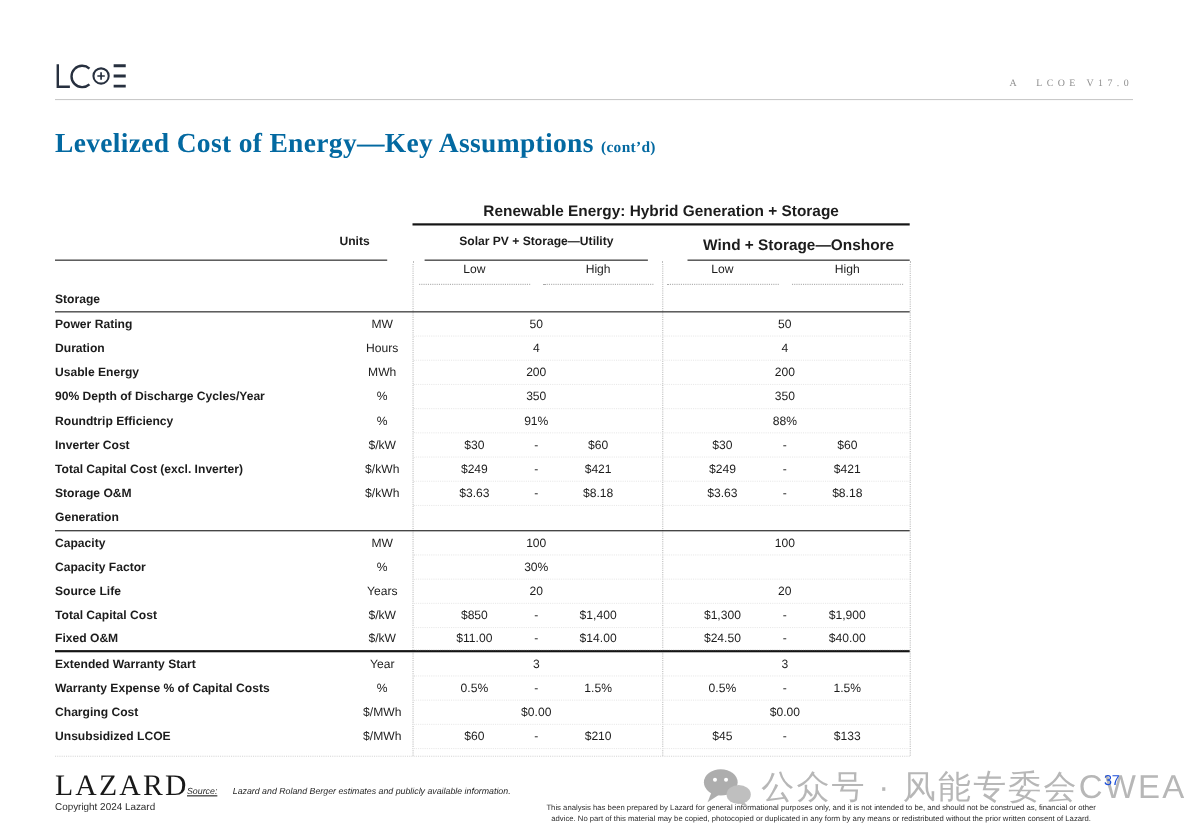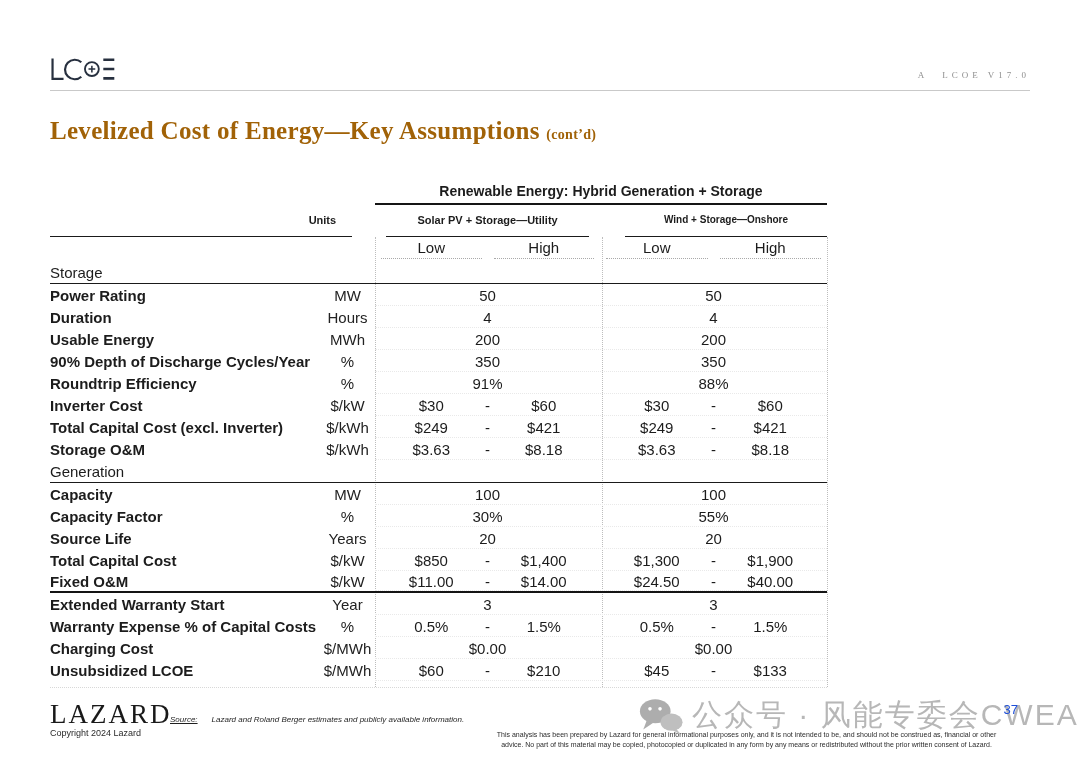--- a/index.html
+++ b/index.html
@@ -8,52 +8,52 @@
   .page { position:relative; width:1080px; height:764px; background:#fff; }
 
   
   .logo { position:absolute; left:50px; top:56px; }
   .top-rule { position:absolute; left:50px; top:90px; width:980px; border-top:1px solid #c9c9c9; }
   .doc-ref { position:absolute; right:50px; top:70px; font-size:9px; color:#8f8f8f;
              letter-spacing:4px; white-space:nowrap;font-family:Liberation Serif, serif; }
   .doc-ref .ref-a { margin-right:14px; }
 
   .slide-title { position:absolute; left:50px; top:117px; font-family:"Liberation Serif", serif;
-                 font-weight:bold; font-size:25px; color:#a16207; letter-spacing:0.3px; }
+                 font-weight:bold; font-size:25px; color:#0369a1; letter-spacing:0.3px; }
   .slide-title .contd { font-size:14px; font-weight:bold; }
 
   
   .tbl { position:absolute; left:50px; top:183px; width:777px; }
   .grp-hdr { margin-left:325px; width:452px; text-align:center; font-weight:bold;
              font-size:14px; padding-bottom:4px; border-bottom:2px solid #151515; }
   .col-hdr-row { display:flex; margin-top:9px; height:23px;gap:27px; }
   .units-hdr { width:322px; text-align:right; padding-right:16px; font-weight:bold;
                font-size:11px; border-bottom:1.5px solid #1a1a1a; }
   .solar-hdr { width:217px; margin-left:7px; text-align:center; font-weight:bold;
                font-size:11px; border-bottom:1.5px solid #1a1a1a; }
   .wind-hdr { width:216px; margin-left:9px; text-align:center; font-weight:bold;
-              font-size:10px; border-bottom:1.5px solid #1a1a1a; }
+              font-size:14px; border-bottom:1.5px solid #1a1a1a; }
 
   .tbl-body { position:relative; padding-bottom:6px; border-bottom:1px dotted #d8d8d8; }
   .vline { position:absolute; top:0; bottom:0; width:0; border-left:1px dotted #bdbdbd; z-index:0; }
 
-  .tbl-row { position:relative; display:flex; align-items:center; height:22px; font-size:15px; z-index:1; }
+  .tbl-row { position:relative; display:flex; align-items:center; height:22px; font-size:11px; z-index:1; }
   .c-label { width:270px; font-weight:bold; }
   .c-units { width:55px; text-align:center; color:#222; }
   .c-grp { width:225px; position:relative; display:flex; align-items:center; height:100%; }
   .c-grp.wind { width:227px; }
   .half { width:50%; text-align:center; }
   .single { width:100%; text-align:center; }
   .dash { position:absolute; left:50%; transform:translateX(-50%); }
 
   .lh-row { height:24px; }
   .lh-half { width:calc(50% - 12px); margin:0 6px; text-align:center; height:20px;
              border-bottom:1px dotted #a9a9a9; }
   .section-row { height:23px; border-bottom:1.5px solid #1a1a1a; }
-  .section-row .c-label { font-weight:normal; }
+  .section-row .c-label { font-weight:bold; }
   .divider-after { border-bottom:2px solid #141414; }
   .data-row::after { content:''; position:absolute; left:325px; right:0; bottom:0;
                      border-bottom:1px dotted #e9e9e9; }
 
   
   .lazard-block { position:absolute; left:50px; top:701px; }
   .lazard-name { font-family:"Liberation Serif", serif; font-size:27px; letter-spacing:2px;
                  color:#191919; line-height:26px; }
   .lazard-copy { font-size:9px; color:#2b2b2b; margin-top:1px; }
   .source-note { position:absolute; left:170px; top:715px; font-size:8px; font-style:italic;
@@ -220,23 +220,20 @@
           <div class="c-grp wind">
             <span class="single">100</span>
           </div>
         </div>
         <div class="tbl-row data-row">
           <div class="c-label">Capacity Factor</div>
           <div class="c-units">%</div>
           <div class="c-grp solar">
             <span class="single">30%</span>
           </div>
-          <div class="c-grp wind">
-            <span class="single">55%</span>
-          </div>
         </div>
         <div class="tbl-row data-row">
           <div class="c-label">Source Life</div>
           <div class="c-units">Years</div>
           <div class="c-grp solar">
             <span class="single">20</span>
           </div>
           <div class="c-grp wind">
             <span class="single">20</span>
           </div>

